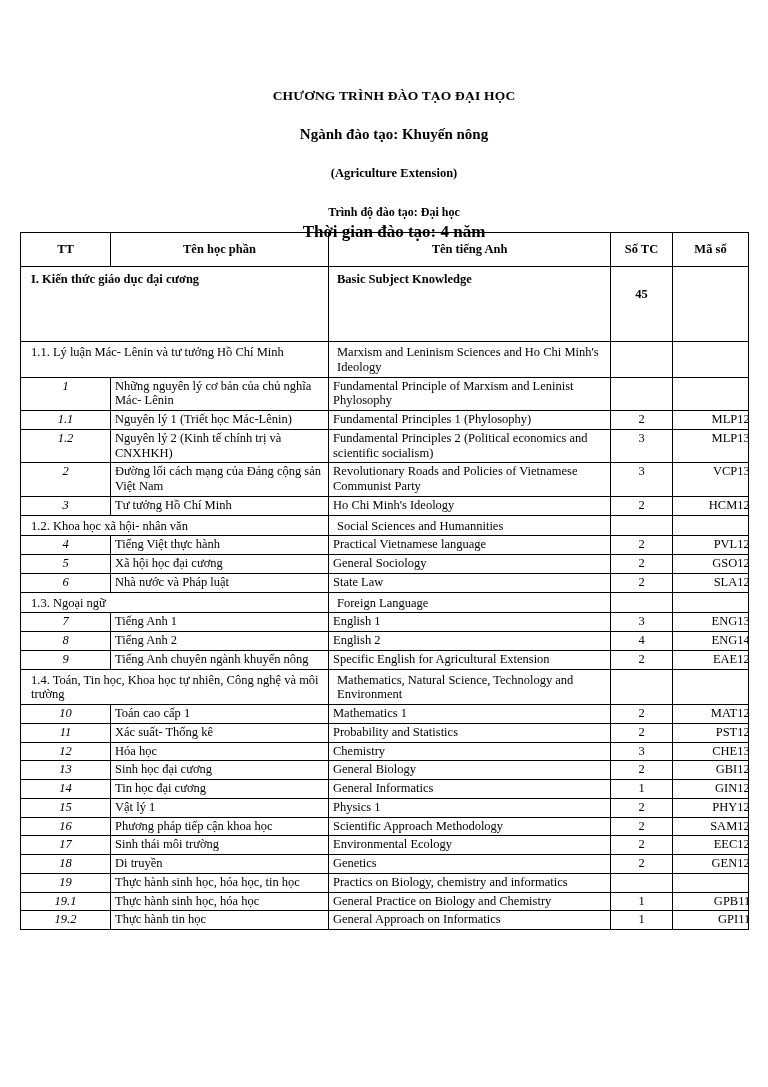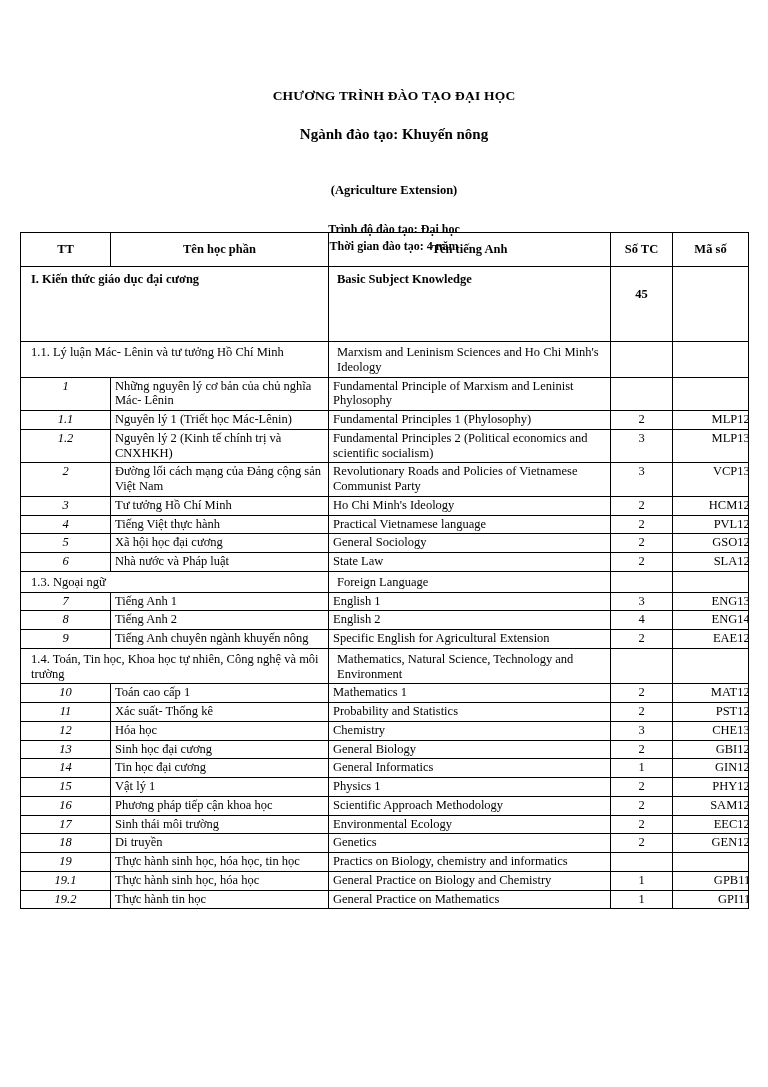--- a/index.html
+++ b/index.html
@@ -32,32 +32,32 @@
     font-weight: bold;
     letter-spacing: 0.2px;
     line-height: 1.2;
   }
   .subtitle-1 {
     margin-top: 22px;
     font-size: 15px;
     font-weight: bold;
   }
   .subtitle-2 {
-    margin-top: 40px;
+    margin-top: 23px;
     font-size: 12.5px;
     font-weight: bold;
   }
   .subtitle-3 {
     margin-top: 24px;
     font-size: 12px;
     font-weight: bold;
   }
   .subtitle-4 {
     margin-top: 2px;
-    font-size: 12px;
+    font-size: 17px;
     font-weight: bold;
   }
 
   
   .table-wrap {
     position: absolute;
     left: 20px;
     top: 232px;
     width: 728px;
   }
@@ -226,20 +226,26 @@
             <td class="tc">3</td>
             <td class="code"><span>VCP131</span></td>
           </tr>
           <tr class="course">
             <td class="tt">3</td>
             <td class="vn">Tư tưởng Hồ Chí Minh</td>
             <td class="en">Ho Chi Minh's Ideology</td>
             <td class="tc">2</td>
             <td class="code"><span>HCM121</span></td>
           </tr>
+          <tr class="section-sub">
+            <td class="merged" colspan="2">1.2. Khoa học xã hội- nhân văn</td>
+            <td class="en">Social Sciences and Humannities</td>
+            <td class="tc"></td>
+            <td class="code"></td>
+          </tr>
           <tr class="course">
             <td class="tt">4</td>
             <td class="vn">Tiếng Việt thực hành</td>
             <td class="en">Practical Vietnamese language</td>
             <td class="tc">2</td>
             <td class="code"><span>PVL121</span></td>
           </tr>
           <tr class="course">
             <td class="tt">5</td>
             <td class="vn">Xã hội học đại cương</td>
@@ -360,21 +366,21 @@
           <tr class="course">
             <td class="tt">19.1</td>
             <td class="vn">Thực hành sinh học, hóa học</td>
             <td class="en">General Practice on Biology and Chemistry</td>
             <td class="tc">1</td>
             <td class="code"><span>GPB111</span></td>
           </tr>
           <tr class="course">
             <td class="tt">19.2</td>
             <td class="vn">Thực hành tin học</td>
-            <td class="en">General Practice on Mathematics</td>
+            <td class="en">General Approach on Informatics</td>
             <td class="tc">1</td>
             <td class="code"><span>GPI111</span></td>
           </tr>
         </tbody>
     </table>
   </div>
 
 </div>
 
 </body></html>

